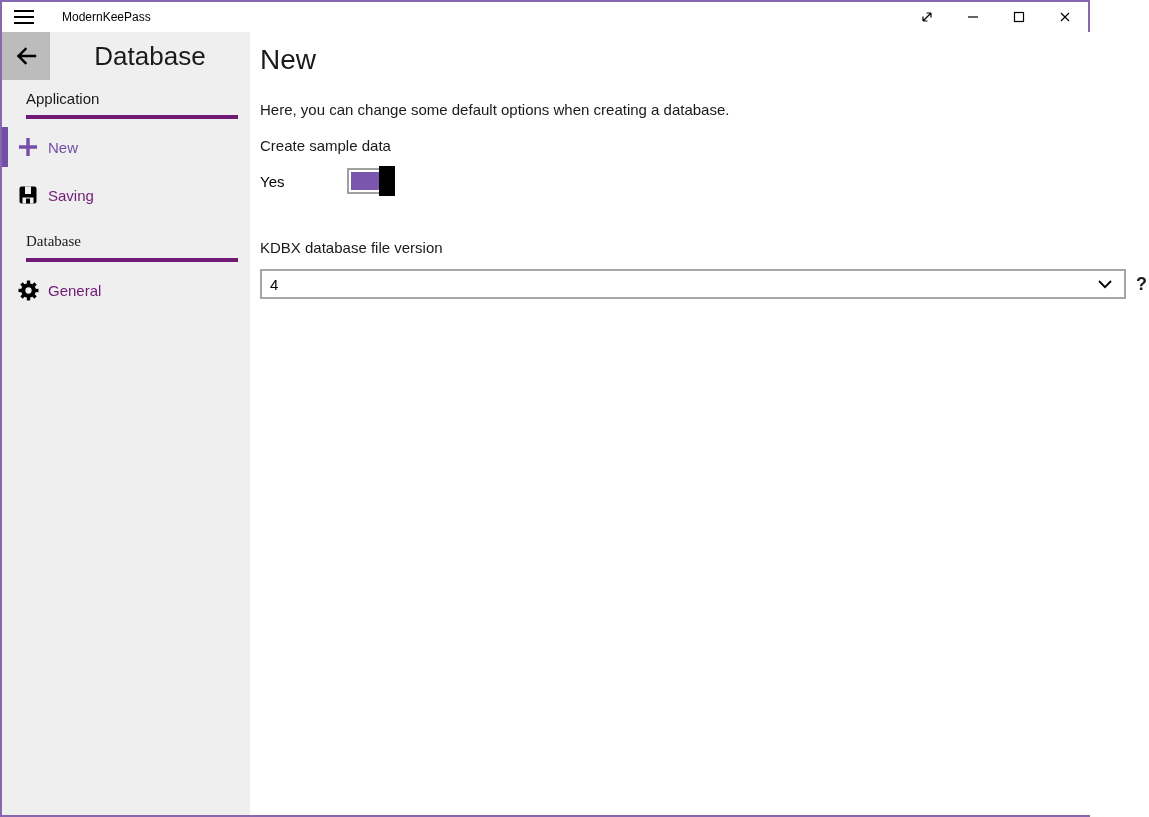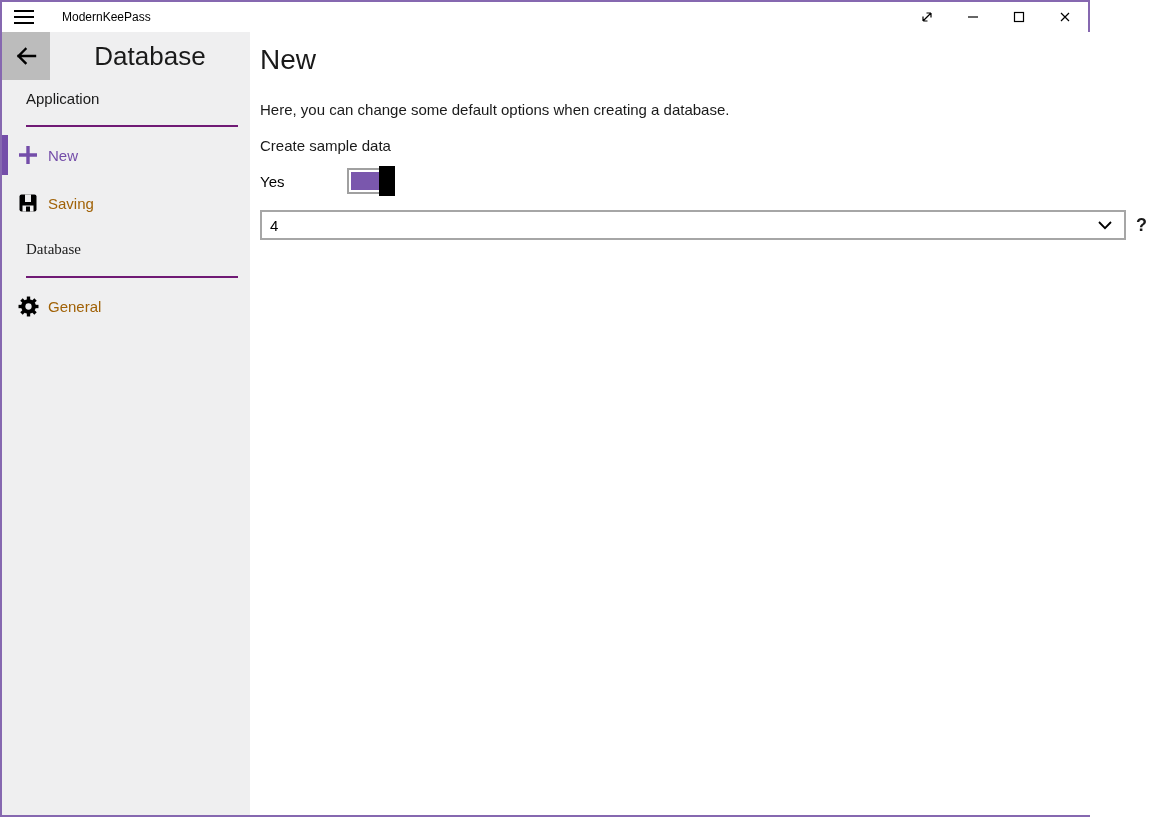--- a/index.html
+++ b/index.html
@@ -52,39 +52,39 @@
     background: #bcbcbc; border: none; cursor: pointer;
     display: flex; align-items: center; justify-content: center;
   }
   .sidebar-heading {
     flex: 1; display: flex; align-items: center; justify-content: center;
     font-size: 26px; font-weight: 400; color: #1a1a1a;
   }
   .section-label {
     font-size: 15px; color: #1a1a1a;
     margin: 10px 12px 0 24px;
-    padding-bottom: 18px;
-    border-bottom: 2px solid #701a75;
+    padding-bottom: 8px;
+    border-bottom: 4px solid #701a75;
   }
   .nav-item {
     position: relative;
     display: flex; align-items: center;
     height: 40px; margin-top: 8px;
     cursor: pointer;
   }
   .nav-item .accent-bar {
     position: absolute; left: 0; top: 0; bottom: 0; width: 6px;
     background: transparent;
   }
   .nav-item.selected .accent-bar { background: #744da9; }
   .nav-item .nav-icon {
     width: 24px; height: 24px; margin-left: 14px;
     display: flex; align-items: center; justify-content: center;
   }
-  .nav-item .nav-label { margin-left: 8px; font-size: 15px; color: #a16207; }
+  .nav-item .nav-label { margin-left: 8px; font-size: 15px; color: #701a75; }
   .nav-item.selected .nav-label { color: #744da9; }
 
   
   .main {
     flex: 1; background: #fff; padding: 10px 0 0 10px; position: relative;
   }
   .page-title { font-size: 28px; font-weight: 400; color: #1a1a1a; margin-top: 2px; }
   .page-desc { font-size: 15px; color: #1a1a1a; margin-top: 25px; }
   .field-label { font-size: 15px; color: #1a1a1a; }
   .field-label.first { margin-top: 19px; }
@@ -224,20 +224,21 @@
 
       <div class="field-label first">Create sample data</div>
       <div class="toggle-row">
         <span class="toggle-state">Yes</span>
         <div class="toggle">
           <div class="track"></div>
           <div class="thumb"></div>
         </div>
       </div>
 
+      <div class="field-label dropdown-label">KDBX database file version</div>
       <div class="combo-row">
         <div class="combobox">
           <span class="combo-value">4</span>
           <span class="combo-chevron">
             <svg width="14" height="9" viewBox="0 0 14 9">
               <path d="M1 1 L7 7.2 L13 1" stroke="#000" stroke-width="1.8" fill="none"></path>
             </svg>
           </span>
         </div>
         <button class="help-btn">?</button>

